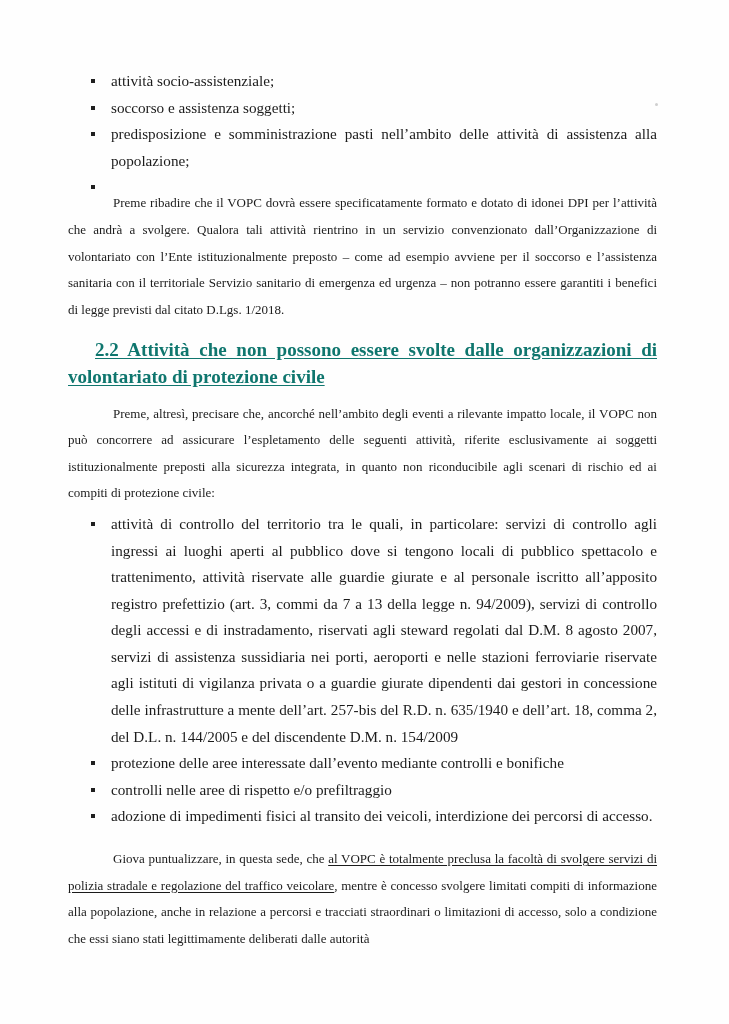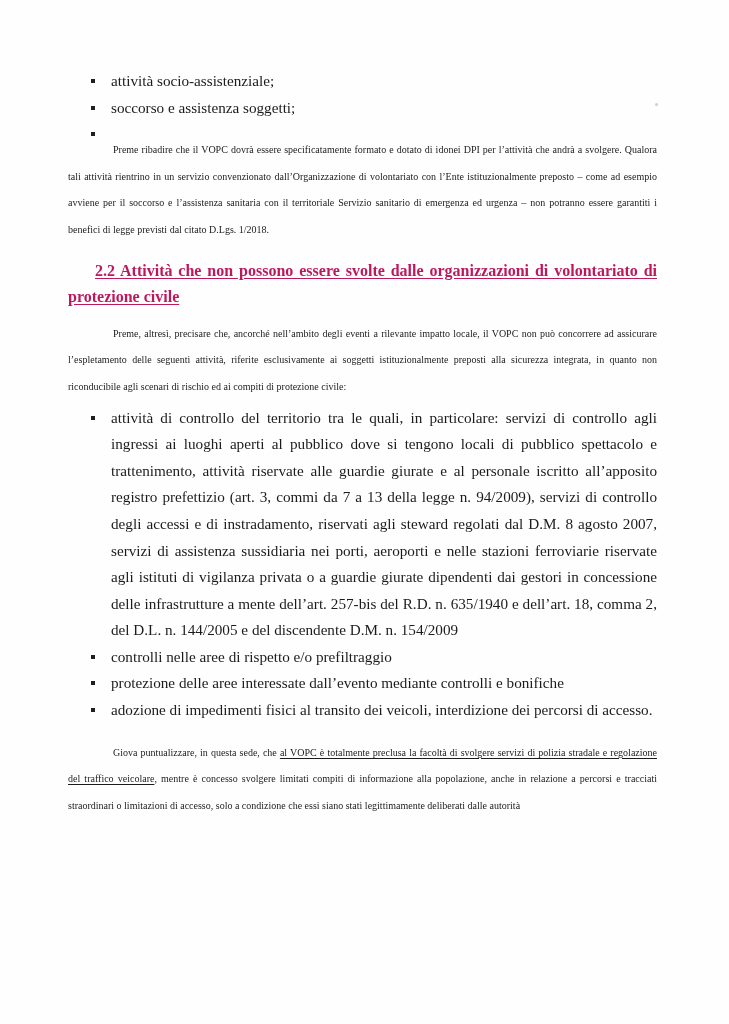--- a/index.html
+++ b/index.html
@@ -20,34 +20,34 @@
   #content {
     position: absolute;
     left: 68px;
     top: 68px;
     width: 589px;
   }
   .para {
     margin: 0;
     text-align: justify;
     text-justify: inter-word;
-    font-size: 10px;
+    font-size: 13px;
     line-height: 26.6px;
     color: #1b1b1b;
     text-indent: 45px;
     hyphens: none;
   }
 
   .heading {
     margin: 0;
     text-align: justify;
     text-justify: inter-word;
-    font-size: 16px;
+    font-size: 19px;
     line-height: 26.6px;
-    color: #be185d;
+    color: #0f766e;
     font-weight: bold;
     text-indent: 27px;
   }
   .heading .u { text-decoration: underline; text-underline-offset: 2px; }
 
   ul.bullets {
     list-style: none;
     margin: 0;
     padding: 0;
   }
@@ -100,20 +100,24 @@
 
     <ul class="bullets">
       <li>
         <span class="sq"></span>
         <span>attività socio-assistenziale;</span>
       </li>
       <li>
         <span class="sq"></span>
         <span>soccorso e assistenza soggetti;</span>
       </li>
+      <li>
+        <span class="sq"></span>
+        <span>predisposizione e somministrazione pasti nell’ambito delle attività di assistenza alla popolazione;</span>
+      </li>
       <li class="last-line-left">
         <span class="sq"></span>
       </li>
     </ul>
 
     <div class="gap-16"></div>
 
     <p class="para">Preme ribadire che il VOPC dovrà essere specificatamente formato e dotato di idonei DPI per l’attività che andrà a svolgere. Qualora tali attività rientrino in un servizio convenzionato dall’Organizzazione di volontariato con l’Ente istituzionalmente preposto – come ad esempio avviene per il soccorso e l’assistenza sanitaria con il territoriale Servizio sanitario di emergenza ed urgenza – non potranno essere garantiti i benefici di legge previsti dal citato D.Lgs. 1/2018.</p>
 
     <div class="gap-14"></div>
@@ -126,25 +130,25 @@
 
     <div class="gap-4"></div>
 
     <ul class="bullets">
       <li class="last-line-left">
         <span class="sq"></span>
         <span>attività di controllo del territorio tra le quali, in particolare: servizi di controllo agli ingressi ai luoghi aperti al pubblico dove si tengono locali di pubblico spettacolo e trattenimento, attività riservate alle guardie giurate e al personale iscritto all’apposito registro prefettizio (art. 3, commi da 7 a 13 della legge n. 94/2009), servizi di controllo degli accessi e di instradamento, riservati agli steward regolati dal D.M. 8 agosto 2007, servizi di assistenza sussidiaria nei porti, aeroporti e nelle stazioni ferroviarie riservate agli istituti di vigilanza privata o a guardie giurate dipendenti dai gestori in concessione delle infrastrutture a mente dell’art. 257-bis del R.D. n. 635/1940 e dell’art. 18, comma 2, del D.L. n. 144/2005 e del discendente D.M. n. 154/2009</span>
       </li>
       <li class="last-line-left">
         <span class="sq"></span>
-        <span>controlli nelle aree di rispetto e/o prefiltraggio</span>
+        <span>protezione delle aree interessate dall’evento mediante controlli e bonifiche</span>
       </li>
       <li class="last-line-left">
         <span class="sq"></span>
-        <span>protezione delle aree interessate dall’evento mediante controlli e bonifiche</span>
+        <span>controlli nelle aree di rispetto e/o prefiltraggio</span>
       </li>
       <li class="last-line-left">
         <span class="sq"></span>
         <span>adozione di impedimenti fisici al transito dei veicoli, interdizione dei percorsi di accesso.</span>
       </li>
     </ul>
 
     <div class="gap-16"></div>
 
     <p class="para"><span>Giova puntualizzare, in questa sede, che </span><span class="uline">al VOPC è totalmente preclusa la facoltà di svolgere servizi di polizia stradale e regolazione del traffico veicolare</span><span>, mentre è concesso svolgere limitati compiti di informazione alla popolazione, anche in relazione a percorsi e tracciati straordinari o limitazioni di accesso, solo a condizione che essi siano stati legittimamente deliberati dalle autorità</span></p>

